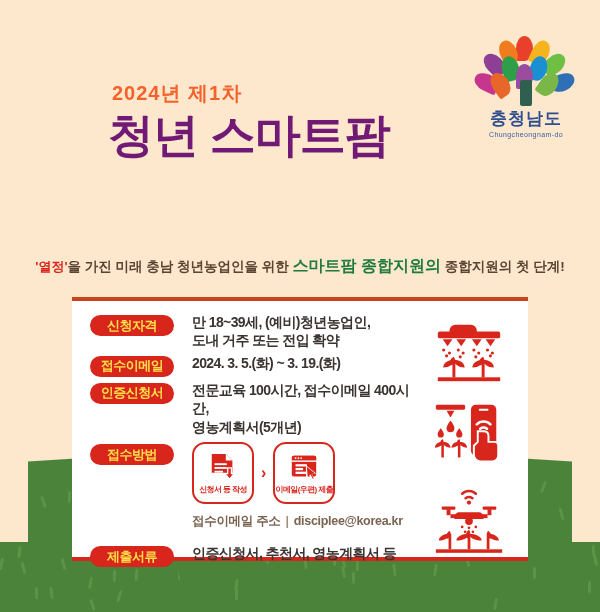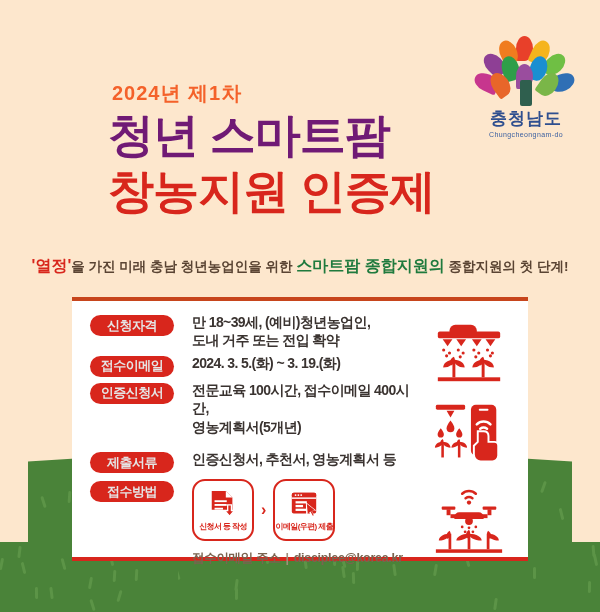--- a/index.html
+++ b/index.html
@@ -128,21 +128,21 @@
     position: absolute;
     left: 0;
     right: 0;
     top: 256px;
     text-align: center;
     font-size: 13.5px;
     font-weight: bold;
     color: #5a4433;
     white-space: nowrap;
   }
-  .subtitle .hl-red { color: #d8261c; font-size: 16px; }
+  .subtitle .hl-red { color: #d8261c; font-size: 13px; }
   .subtitle .hl-green { color: #1f7a3d; font-size: 16px; }
 
   
   .card {
     position: absolute;
     left: 72px;
     top: 297px;
     width: 456px;
     height: 264px;
     background: #ffffff;
@@ -160,21 +160,21 @@
     display: flex;
     align-items: flex-start;
     margin-bottom: 4px;
   }
   .pill {
     flex: 0 0 auto;
     width: 84px;
     height: 21px;
     border-radius: 11px;
     background: #d8261c;
-    color: #e5e5e5;
+    color: #fde047;
     font-size: 13px;
     font-weight: bold;
     letter-spacing: -.5px;
     display: flex;
     align-items: center;
     justify-content: center;
     margin-top: 2px;
   }
   .row-val {
     margin-left: 18px;
@@ -326,21 +326,20 @@
       <div class="blade" style="left: 29.7584px; top: 57.6617px; transform: rotate(-1.31318deg);"></div>
       <div class="blade" style="left: 71.8601px; top: 146.334px; transform: rotate(8.39967deg);"></div>
       <div class="blade" style="left: 83.578px; top: 35.3016px; transform: rotate(-8.68319deg);"></div>
       <div class="blade" style="left: 111.071px; top: 115.373px; transform: rotate(-0.0849676deg);"></div>
       <div class="blade" style="left: 12.1816px; top: 111.996px; transform: rotate(9.74771deg);"></div>
       <div class="blade" style="left: 8.30974px; top: 29.2603px; transform: rotate(-7.2506deg);"></div>
     </div>
 
   <div class="kicker">2024년 제1차</div>
   <div class="title-1">청년 스마트팜</div>
-  <div class="title-2">창농지원 인증제</div>
 
   <div class="ci">
     <div class="ci-tree">
       <div class="petal" style="left:38px;top:0px;background:#e8402a;transform:rotate(0deg)"></div>
       <div class="petal" style="left:22px;top:4px;background:#f07c1f;transform:rotate(-25deg)"></div>
       <div class="petal" style="left:54px;top:4px;background:#f5b41d;transform:rotate(25deg)"></div>
       <div class="petal" style="left:8px;top:16px;background:#8e3f95;transform:rotate(-45deg)"></div>
       <div class="petal" style="left:68px;top:16px;background:#6fbf44;transform:rotate(45deg)"></div>
       <div class="petal" style="left:24px;top:20px;background:#2f9e49;transform:rotate(-15deg)"></div>
       <div class="petal" style="left:52px;top:20px;background:#1a8fd1;transform:rotate(15deg)"></div>
@@ -379,25 +378,20 @@
       </div>
 
       <div class="row">
         <div class="pill">인증신청서</div>
         <div class="row-val">
           <span class="l2">전문교육 100시간, 접수이메일 400시간,</span>
           <span class="l2">영농계획서(5개년)</span>
         </div>
       </div>
 
-      <div class="row" style="margin-top:14px">
-        <div class="pill">제출서류</div>
-        <div class="row-val">인증신청서, 추천서, 영농계획서 등</div>
-      </div>
-
       <div class="row row-method">
         <div class="pill">접수방법</div>
         <div style="display:flex;flex-direction:column">
           <div class="methods">
 
             <div class="mbox">
               <svg width="30" height="30" viewBox="0 0 32 32">
                 <path d="M4 2 h15 l7 7 v13 h-22 z" fill="#d8261c"></path>
                 <path d="M19 2 v7 h7 z" fill="#ffffff"></path>
                 <rect x="7" y="12" width="13" height="2" fill="#ffffff"></rect>
@@ -427,20 +421,25 @@
               <div class="mbox-cap">이메일(우편) 제출</div>
             </div>
           </div>
 
           <div class="email-line">
             <span>접수이메일 주소</span><span class="sep">|</span><span>disciplee@korea.kr</span>
           </div>
         </div>
       </div>
 
+      <div class="row" style="margin-top:14px">
+        <div class="pill">제출서류</div>
+        <div class="row-val">인증신청서, 추천서, 영농계획서 등</div>
+      </div>
+
     </div>
 
     <div class="iconcol">
 
       <svg class="sf-icon" viewBox="0 0 80 78">
         <path d="M26 12 h16 a6 6 0 0 1 6 6 v2 h-28 v-2 a6 6 0 0 1 6 -6 z" fill="#d8261c"></path>
         <rect x="8" y="19" width="64" height="7" rx="2" fill="#d8261c"></rect>
         <g fill="#d8261c">
           <path d="M13 27 h10 l-5 7 z"></path>
             <path d="M27 27 h10 l-5 7 z"></path>

